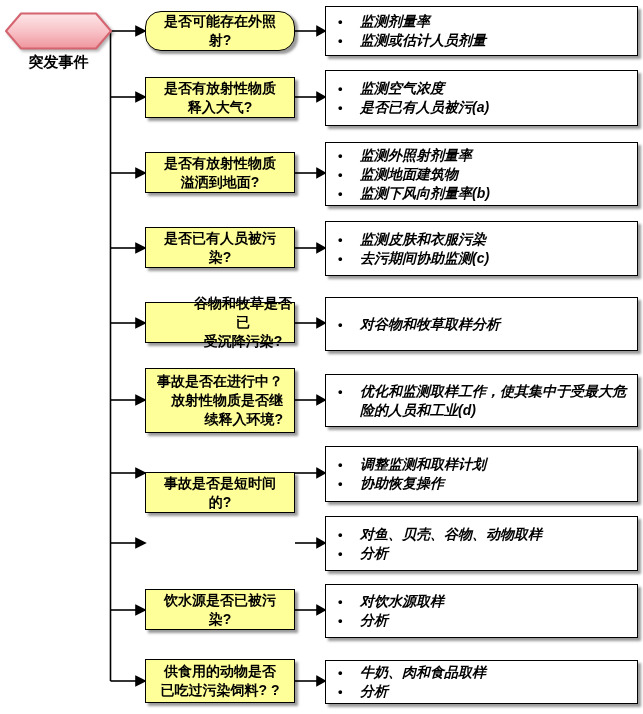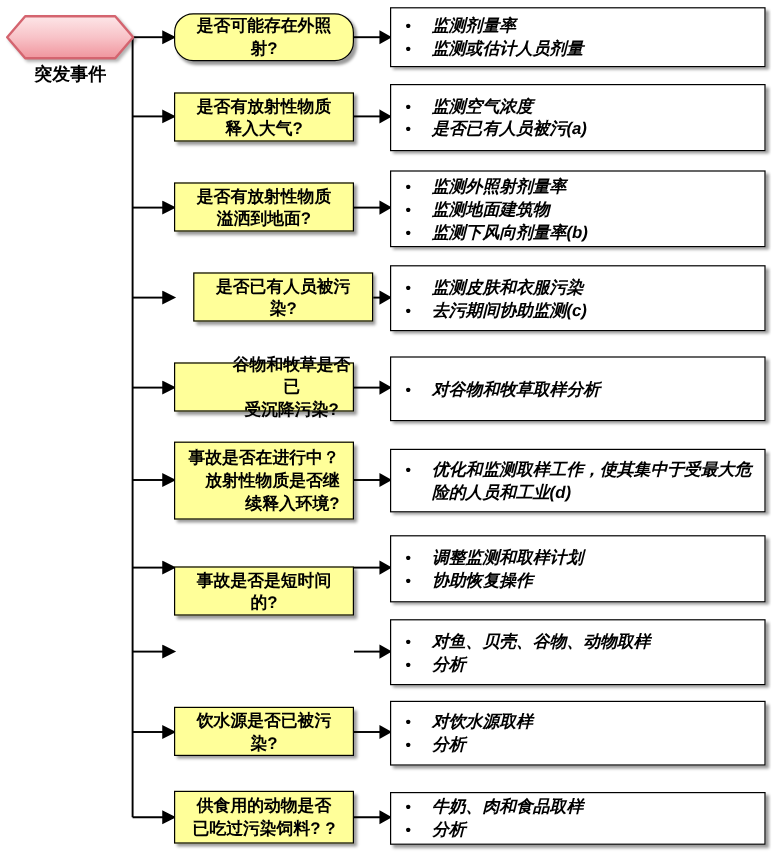--- a/index.html
+++ b/index.html
@@ -164,21 +164,21 @@
     <div class="bline">
         <span class="dot">•</span>
         <span class="btxt">监测地面建筑物</span>
       </div>
     <div class="bline">
         <span class="dot">•</span>
         <span class="btxt">监测下风向剂量率(b)</span>
       </div>
   </div>
 
-  <div class="qbox" style="top:227px;height:41px;margin-left:16px;">
+  <div class="qbox" style="top:227px;height:41px;">
     <span>是否已有人员被污
 染?</span></div>
   <div class="abox" style="top:221px;height:55px;">
     <div class="bline">
         <span class="dot">•</span>
         <span class="btxt">监测皮肤和衣服污染</span>
       </div>
     <div class="bline">
         <span class="dot">•</span>
         <span class="btxt">去污期间协助监测(c)</span>

